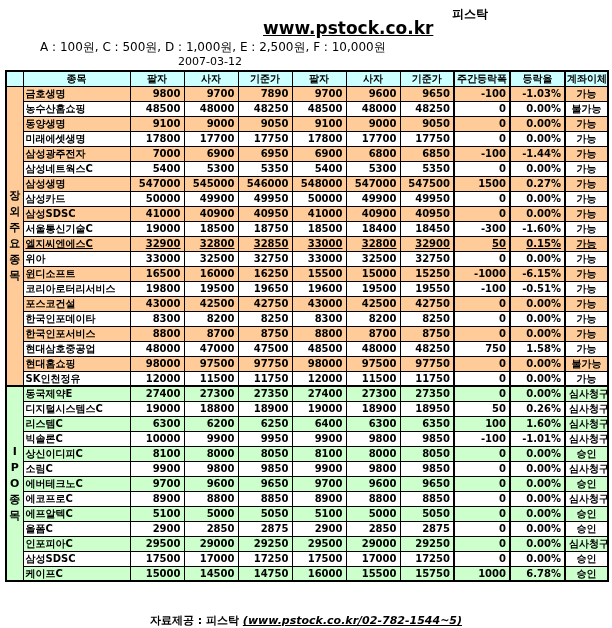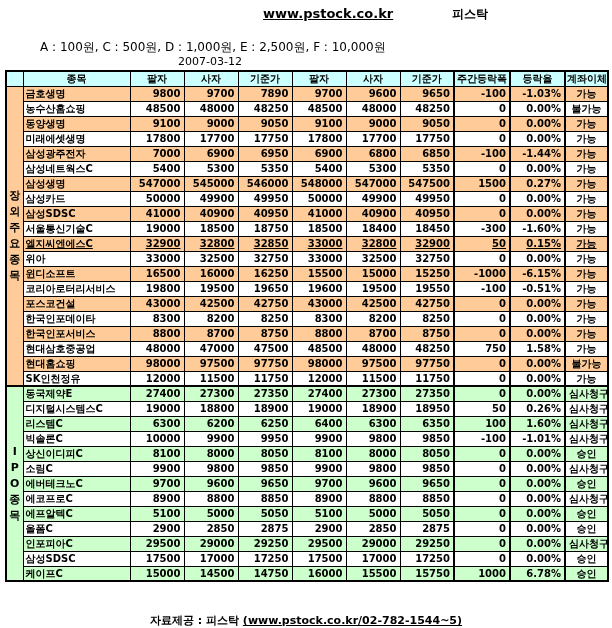--- a/index.html
+++ b/index.html
@@ -1,21 +1,21 @@
 <!DOCTYPE html>
 <html><head>
 <meta charset="utf-8">
 <style>
   * { margin:0; padding:0; box-sizing:border-box; }
   html,body { width:612px; height:628px; background:#ffffff; }
   body { position:relative; font-family:"DejaVu Sans", sans-serif; color:#000; }
 
   .topbar { position:absolute; top:6px; left:0; width:612px; height:16px; }
   .title { position:absolute; left:8px; top:0; font-size:12px; font-weight:bold; letter-spacing:-0.5px; }
-  .site-link { position:absolute; left:263px; top:0; font-size:13px; font-weight:bold; text-decoration:underline; color:#000; }
+  .site-link { position:absolute; left:263px; top:12px; font-size:17px; font-weight:bold; text-decoration:underline; color:#000; }
   .brand { position:absolute; left:452px; top:0; font-size:12px; font-weight:bold; }
 
   .legend { position:absolute; left:40px; top:39px; font-size:12px; letter-spacing:0; }
 
   .dates { position:absolute; top:55px; left:0; width:612px; height:13px; font-size:11px; }
   .date-left  { position:absolute; left:128px; width:164px; text-align:center; }
   .date-right { position:absolute; left:292px; width:164px; text-align:center; }
 
   .tablewrap { position:absolute; left:5px; top:70px; }
   table { border-collapse:collapse; table-layout:fixed; width:602px; border:2px solid #000; }
@@ -30,21 +30,21 @@
   td.c-name { text-align:left; padding-left:2px; }
   td.c-num, td.c-chg, td.c-rate { text-align:right; }
   td.c-tr { text-align:center; }
   .bl2 { border-left:2px solid #000 !important; }
   tr.sec-start td { border-top:2px solid #000; }
   td.band { padding:0; vertical-align:middle; }
   .vchars { display:flex; flex-direction:column; align-items:center; justify-content:center; height:100%; }
   .vchars div { font-size:11px; font-weight:bold; line-height:16px; }
 
   .footer { position:absolute; left:5px; top:613px; width:602px; text-align:center; font-size:11px; font-weight:bold; }
-  .footer a { color:#000; text-decoration:underline; }
+  .footer a { color:#000; text-decoration:underline;font-style:italic; }
 </style>
 </head>
 <body>
 
 <div class="topbar">
   <a class="site-link" href="#">www.pstock.co.kr</a>
   <span class="brand">피스탁</span>
 </div>
 
 <div class="legend">A : 100원, C : 500원, D : 1,000원, E : 2,500원, F : 10,000원</div>

